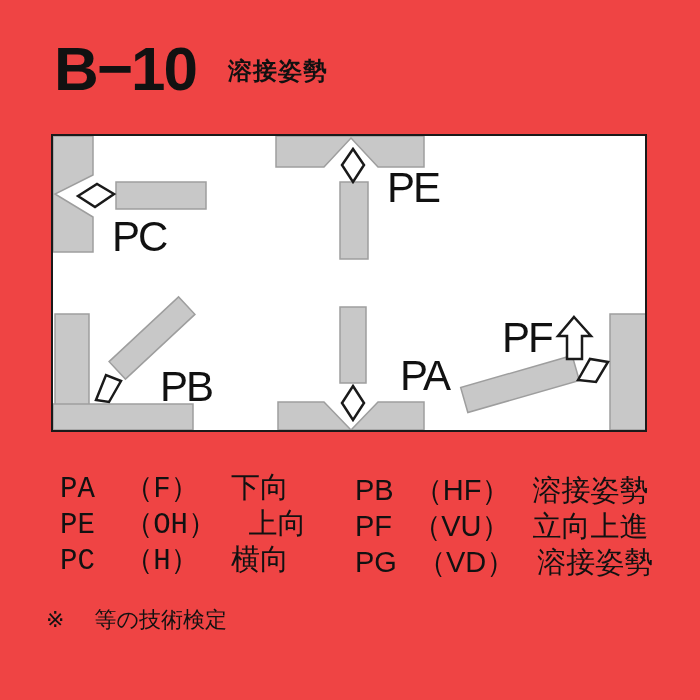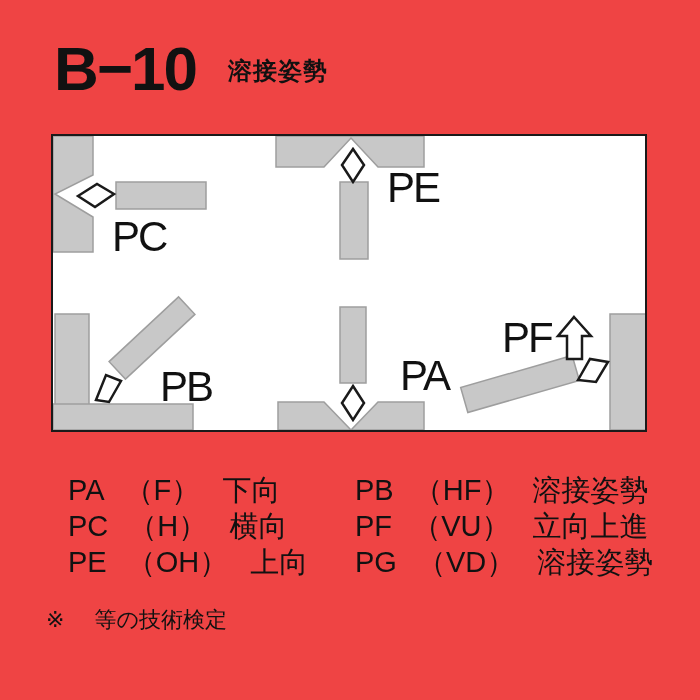--- a/index.html
+++ b/index.html
@@ -30,21 +30,21 @@
   .diagram svg{position:absolute;left:0;top:0;display:block;}
   .plates{stroke:#9e9e9e;stroke-width:1.5;}
   .marks{fill:#ffffff;stroke:#1a1a1a;stroke-width:2.5;stroke-linejoin:miter;}
   .dlabel{
     position:absolute;font-size:42px;line-height:1;letter-spacing:-2px;
     font-weight:500;color:#111;white-space:nowrap;
   }
 
   
   .legend-col{position:absolute;top:472px;}
-  .legend-col.left{left:68px;}
+  .legend-col.left{left:60px;font-family:Liberation Mono, monospace;}
   .legend-col.right{left:355px;}
   .lrow{font-size:29px;line-height:36px;white-space:nowrap;color:#111;}
   .lid{display:inline-block;margin-right:12px;}
   .lcode{display:inline-block;margin-right:14px;}
 
   
   .footnote{
     position:absolute;left:46px;top:604px;display:flex;align-items:flex-start;
     font-size:22px;line-height:31px;color:#111;
   }
@@ -104,28 +104,28 @@
     <span class="dlabel" style="left:449px;top:181px">PF</span>
   </div>
 
   <div class="legend-col left">
     <div class="lrow">
       <span class="lid">PA</span>
       <span class="lcode">（F）</span>
       <span class="lname">下向</span>
     </div>
     <div class="lrow">
+      <span class="lid">PE</span>
+      <span class="lcode">（OH）</span>
+      <span class="lname">上向</span>
+    </div>
+    <div class="lrow">
       <span class="lid">PC</span>
       <span class="lcode">（H）</span>
       <span class="lname">横向</span>
-    </div>
-    <div class="lrow">
-      <span class="lid">PE</span>
-      <span class="lcode">（OH）</span>
-      <span class="lname">上向</span>
     </div>
   </div>
 
   <div class="legend-col right">
     <div class="lrow">
       <span class="lid">PB</span>
       <span class="lcode">（HF）</span>
       <span class="lname">溶接姿勢</span>
     </div>
     <div class="lrow">

